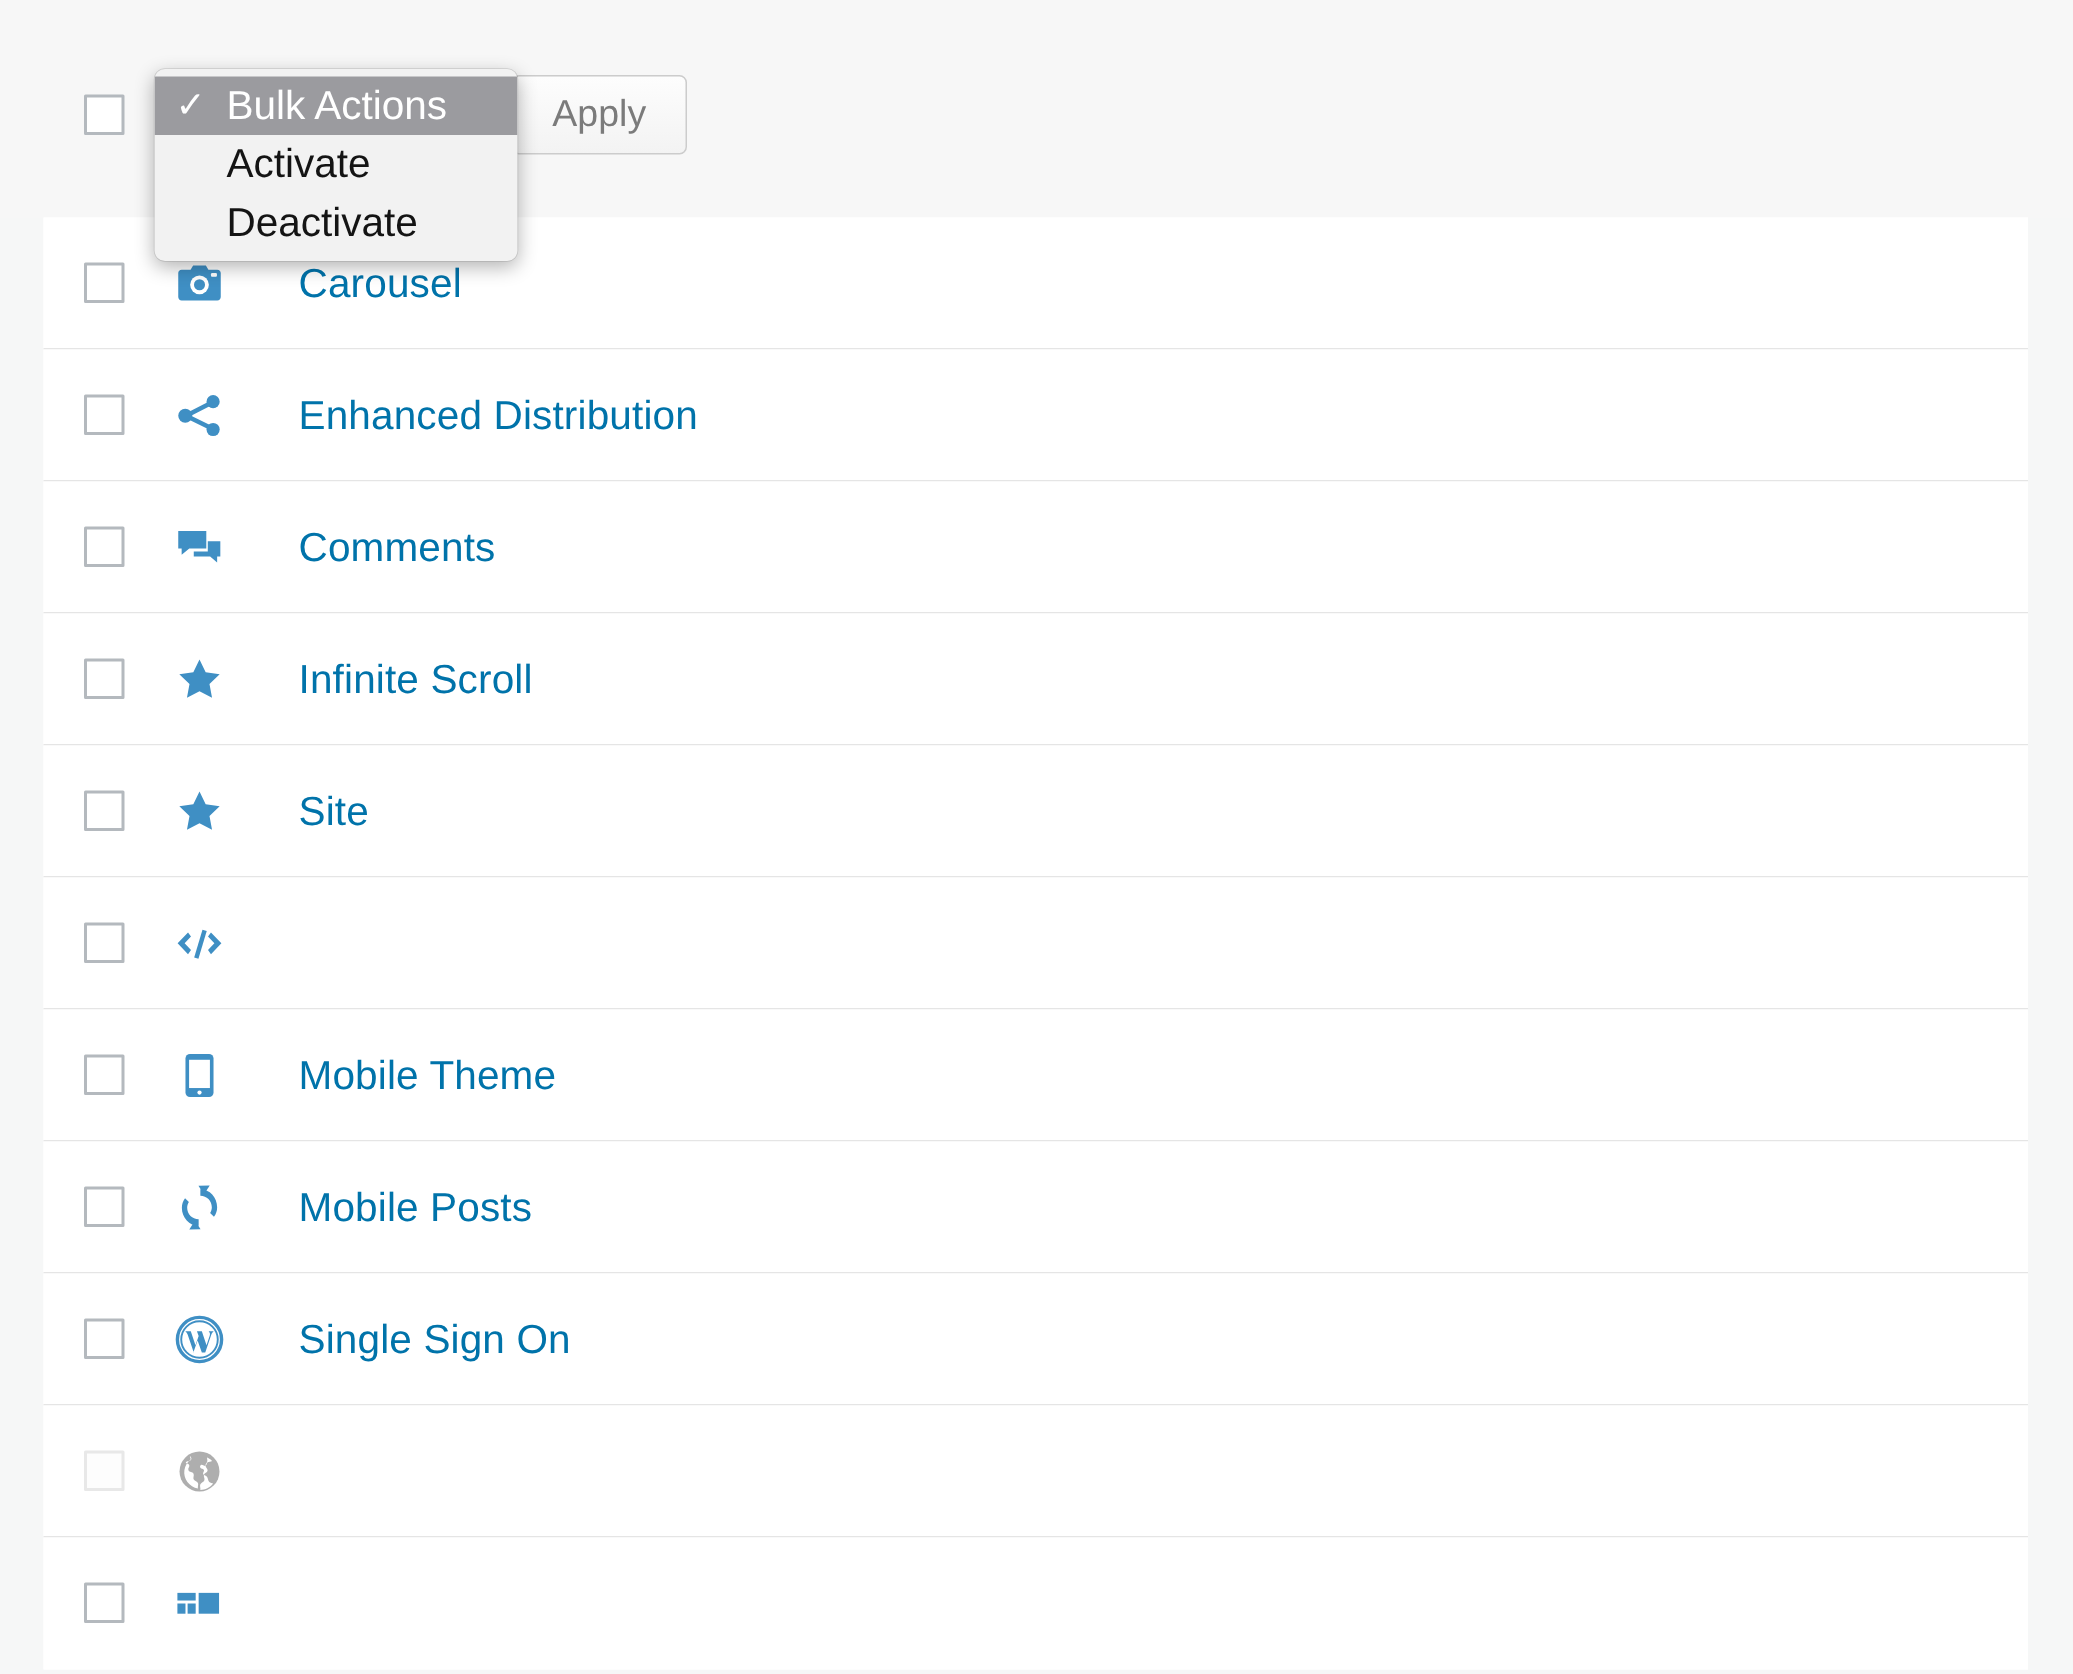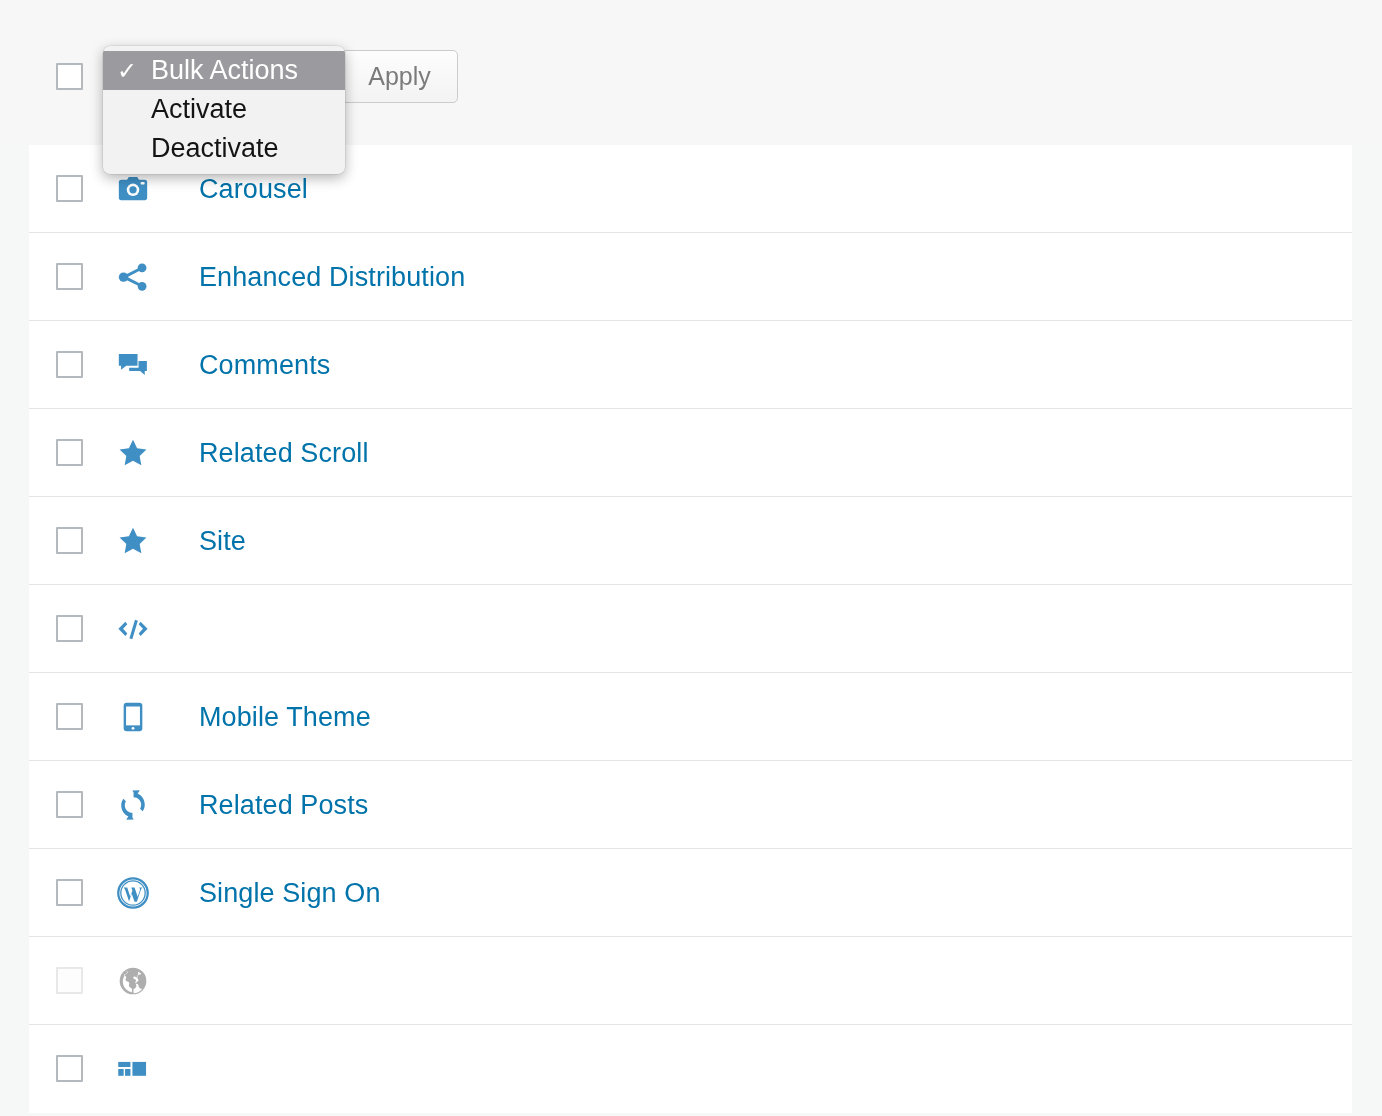--- a/index.html
+++ b/index.html
@@ -245,21 +245,21 @@
       </span>
       <a class="row-title" href="#">Comments</a>
     </div>
     <div class="plugin-row">
       <input type="checkbox" class="cb row-cb" style="">
       <span class="row-icon">
         <svg width="34" height="34" viewBox="0 0 24 24">
           <path fill="#3f8fc4" d="M12 2.6l2.9 6 6.6.9-4.8 4.6 1.2 6.5L12 17.5 6.1 20.6l1.2-6.5L2.5 9.5l6.6-.9z"></path>
         </svg>
       </span>
-      <a class="row-title" href="#">Related Scroll</a>
+      <a class="row-title" href="#">Infinite Scroll</a>
     </div>
     <div class="plugin-row">
       <input type="checkbox" class="cb row-cb" style="">
       <span class="row-icon">
         <svg width="34" height="34" viewBox="0 0 24 24">
           <path fill="#3f8fc4" d="M12 2.6l2.9 6 6.6.9-4.8 4.6 1.2 6.5L12 17.5 6.1 20.6l1.2-6.5L2.5 9.5l6.6-.9z"></path>
         </svg>
       </span>
       <a class="row-title" href="#">Site</a>
     </div>
@@ -287,21 +287,21 @@
     <div class="plugin-row">
       <input type="checkbox" class="cb row-cb" style="">
       <span class="row-icon">
         <svg width="34" height="34" viewBox="0 0 24 24">
           <path fill="#3f8fc4" d="M12.4 3.4v3.1c3 0 5.4 2.4 5.4 5.4 0 1-.3 1.9-.8 2.7l1.8 1.8c1-1.3 1.5-2.8 1.5-4.5 0-4.7-3.5-8.5-7.9-8.5z"></path>
           <path fill="#3f8fc4" d="M16.8 1.6l-5.3.2 2.6 4.1z"></path>
           <path fill="#3f8fc4" d="M11.6 20.6v-3.1c-3 0-5.4-2.4-5.4-5.4 0-1 .3-1.9.8-2.7L5.2 7.6c-1 1.3-1.5 2.9-1.5 4.5 0 4.7 3.5 8.5 7.9 8.5z"></path>
           <path fill="#3f8fc4" d="M7.2 22.4l5.3-.2-2.6-4.1z"></path>
         </svg>
       </span>
-      <a class="row-title" href="#">Related Posts</a>
+      <a class="row-title" href="#">Mobile Posts</a>
     </div>
     <div class="plugin-row">
       <input type="checkbox" class="cb row-cb" style="">
       <span class="row-icon">
         <svg width="34" height="34" viewBox="0 0 24 24">
           <circle cx="12" cy="12" r="10.4" fill="none" stroke="#3f8fc4" stroke-width="1.6"></circle>
           <circle cx="12" cy="12" r="8.6" fill="none" stroke="#3f8fc4" stroke-width="0.9"></circle>
           <path fill="#3f8fc4" d="M5.3 8.1h2.6l2.2 6.6 1.5-4.4-.8-2.2h2.3l2.2 6.6 1.5-4.5c.3-.9.1-1.6-.5-2.1h2.4c-.5.4-.9.9-1.2 1.8l-2.8 8.2h-1.6l-2-5.6-2 5.6H9.3L6.5 9.9c-.3-.9-.7-1.4-1.2-1.8z"></path>
         </svg>
       </span>

